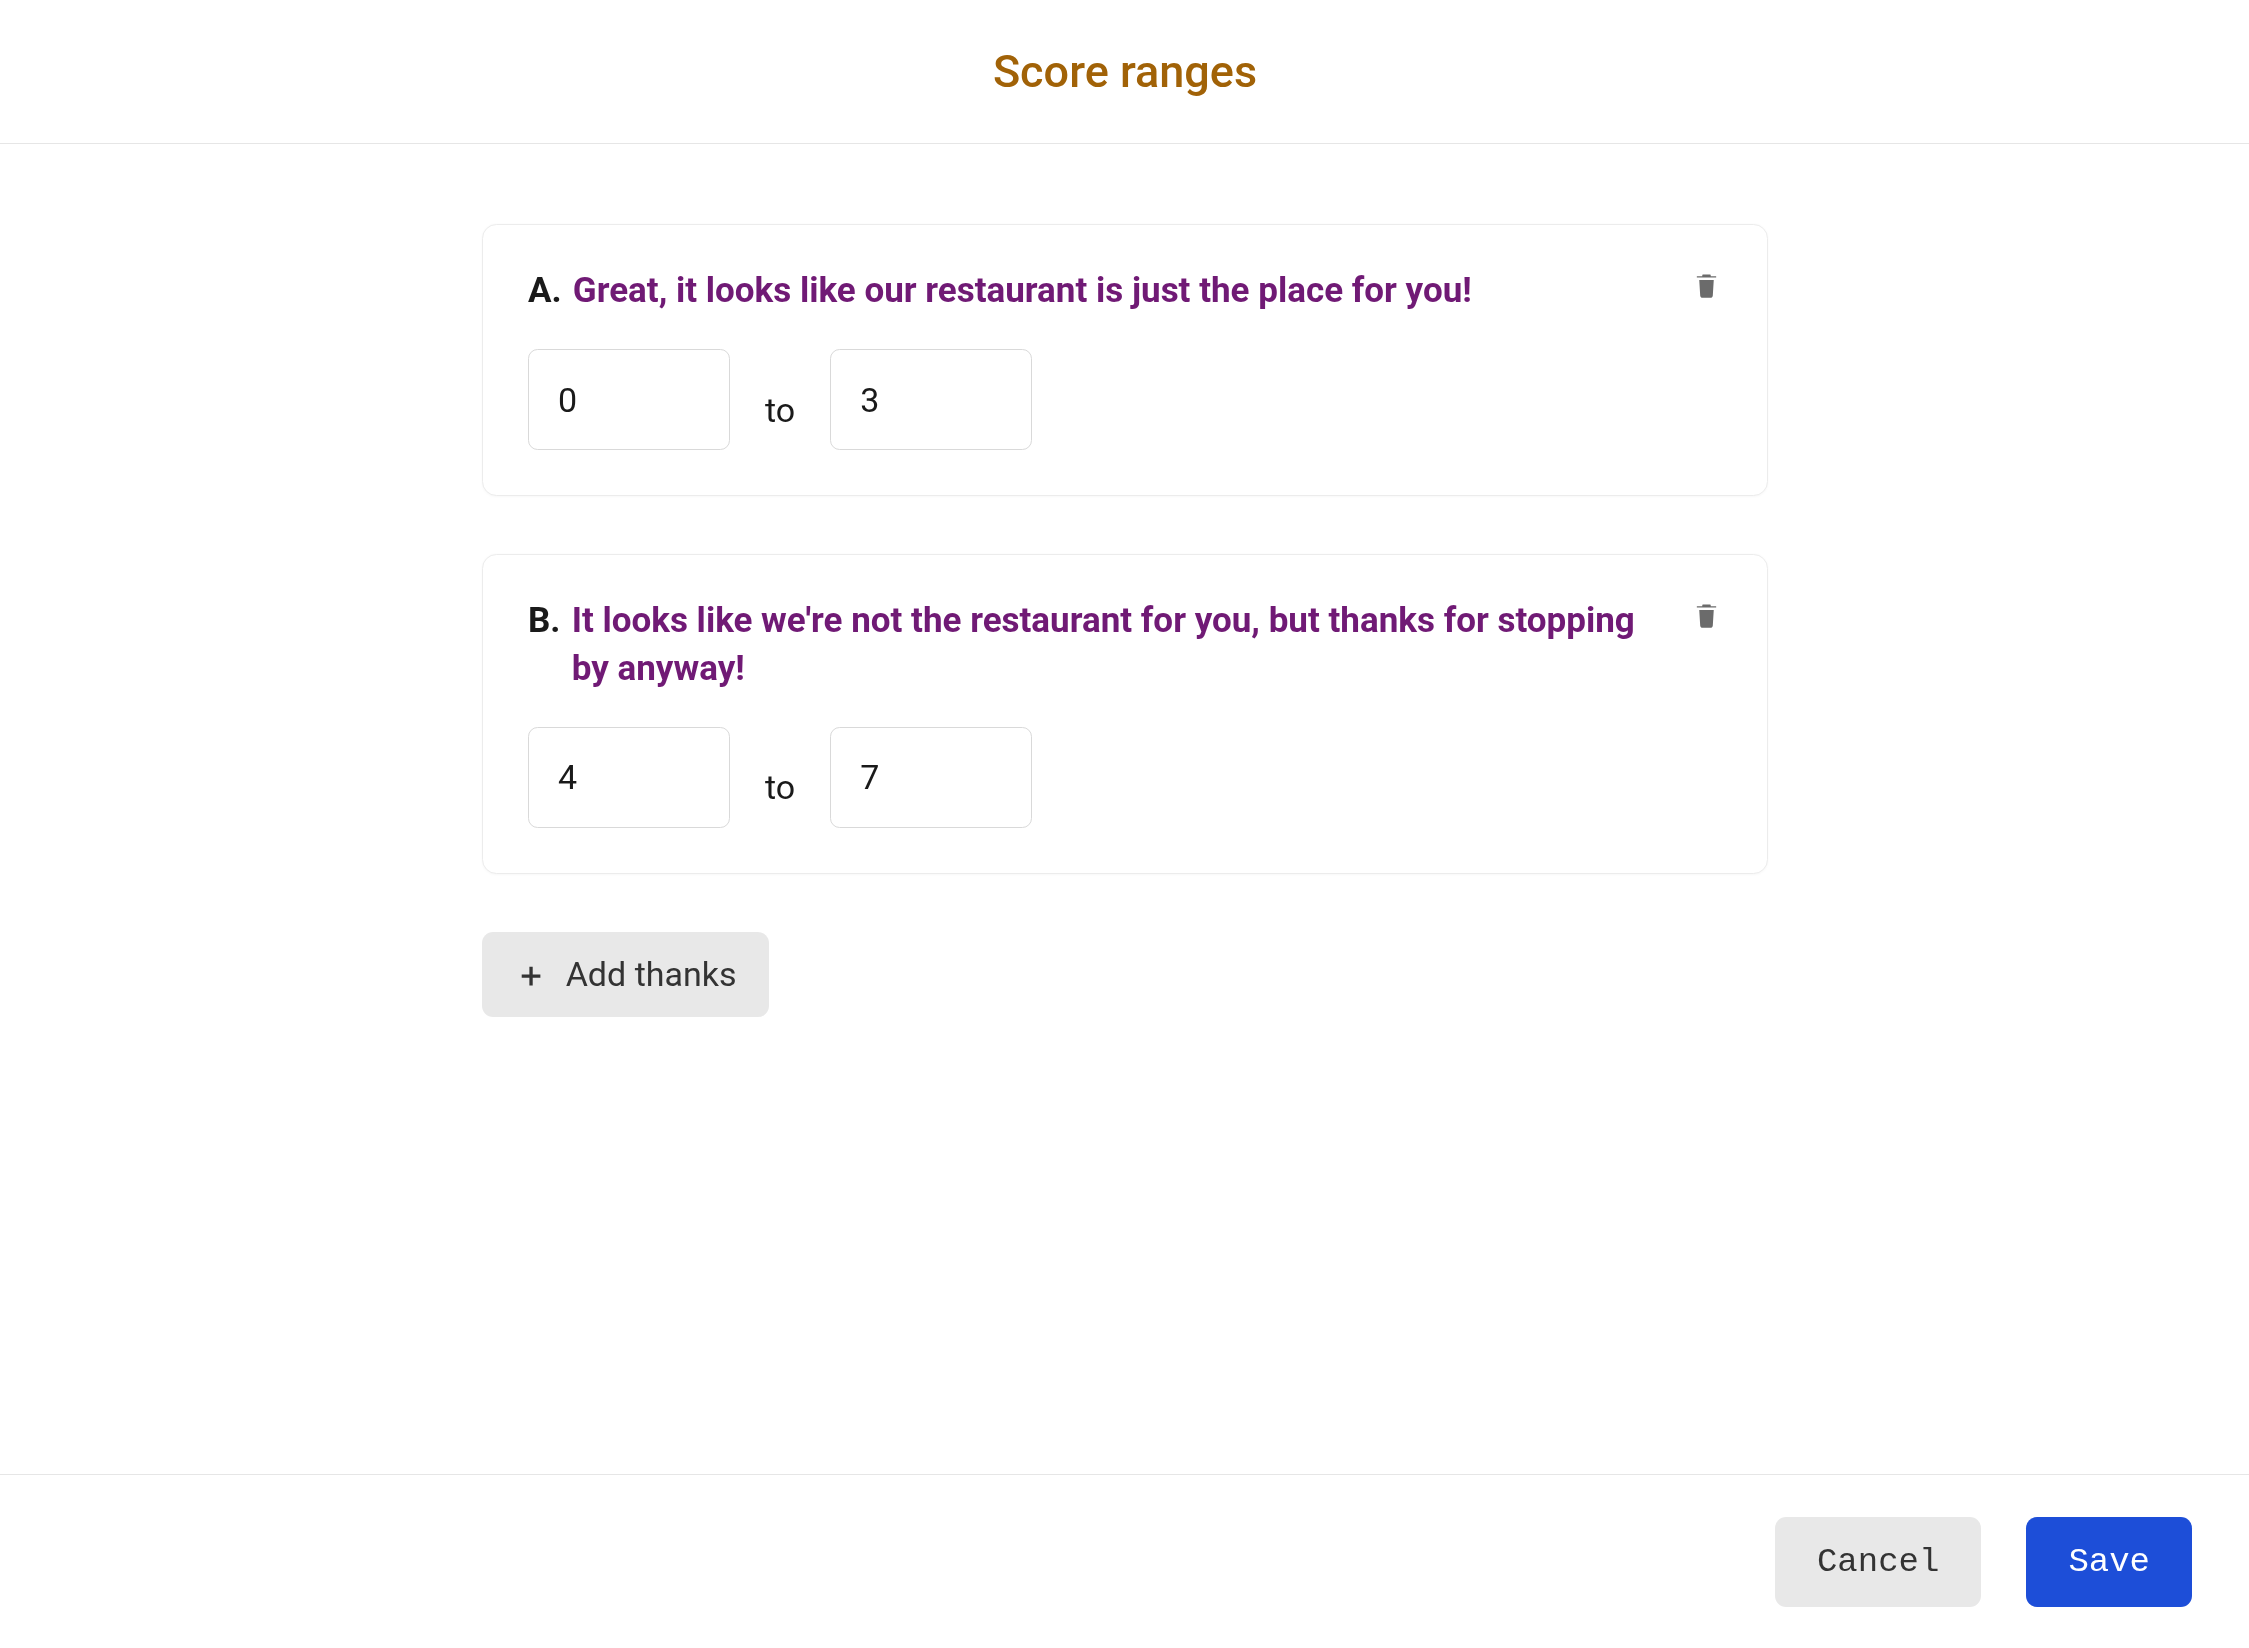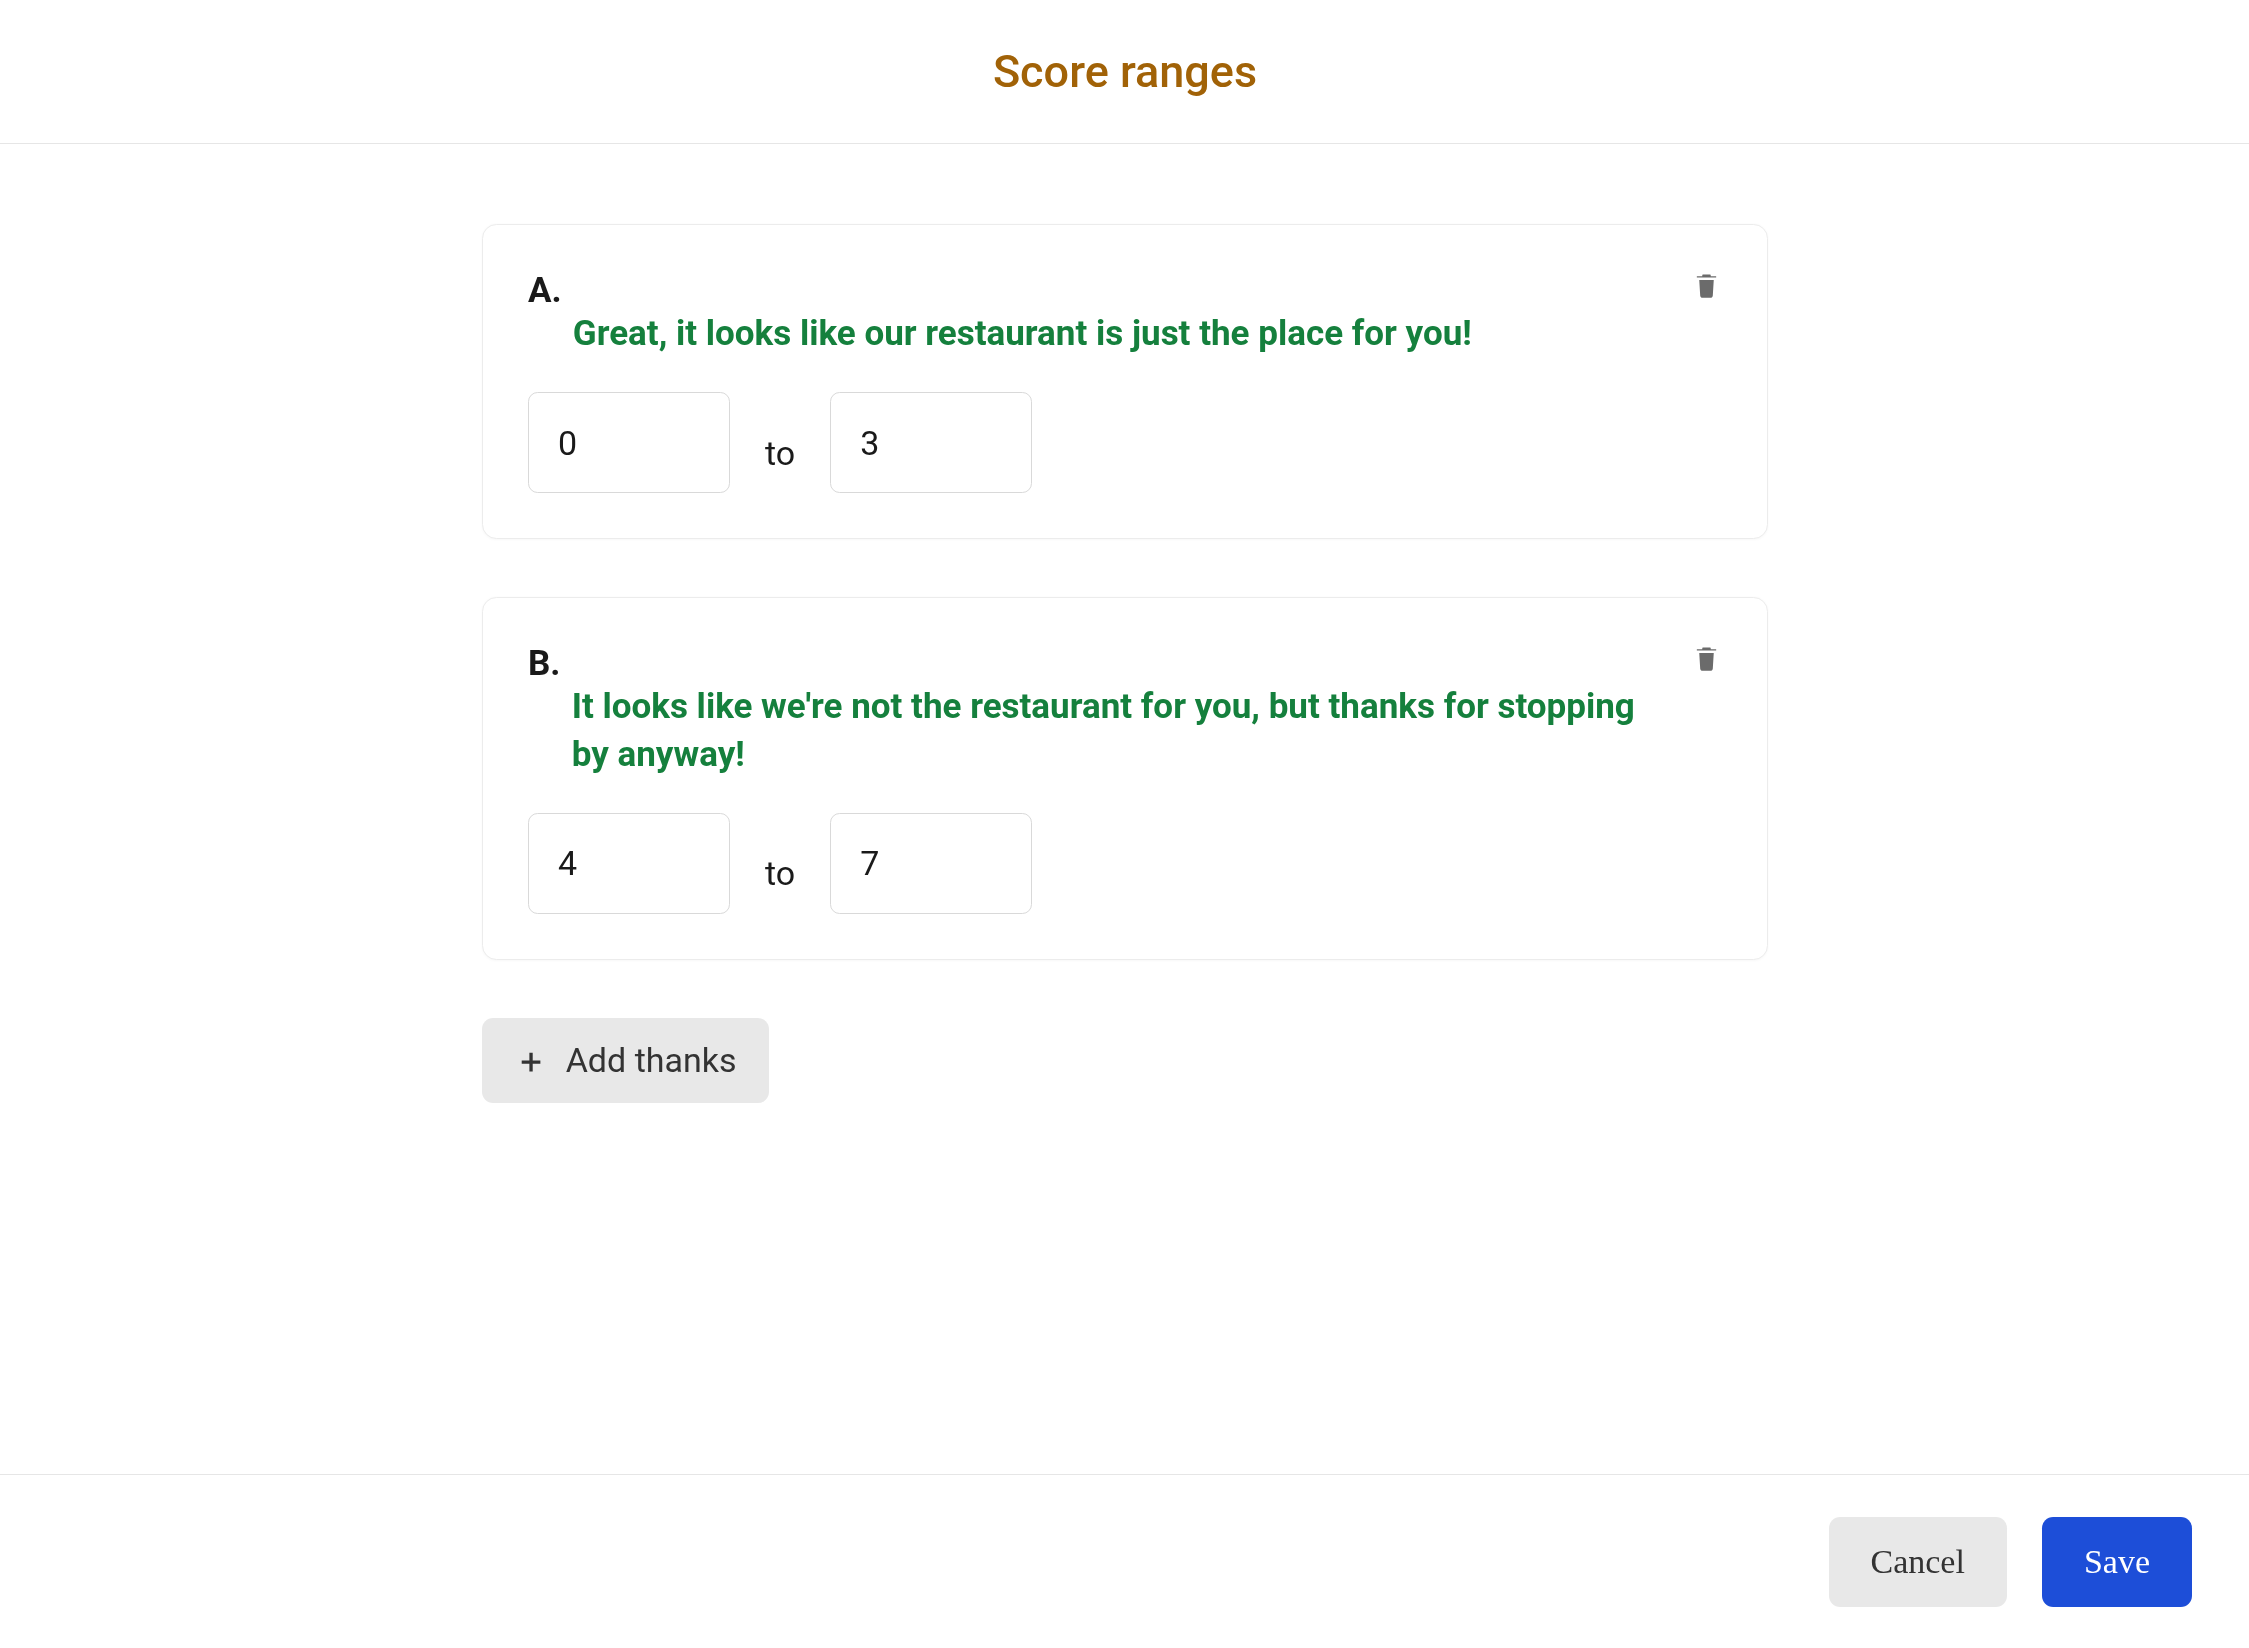--- a/index.html
+++ b/index.html
@@ -54,23 +54,22 @@
     .card-letter {
       font-size: 35px;
       font-weight: 700;
       color: #1a1a1a;
       line-height: 1.35;
       flex-shrink: 0;
     }
     .card-title {
       font-size: 35px;
       font-weight: 700;
-      color: #15803d;
+      color: #701a75;
       line-height: 1.35;
-      margin-top: 43px;
     }
     .trash-btn {
       position: absolute;
       top: 45px;
       right: 45px;
       width: 32px;
       height: 35px;
       cursor: pointer;
       display: flex;
       align-items: center;
@@ -130,23 +129,24 @@
       display: flex;
       justify-content: flex-end;
       align-items: center;
       gap: 35px;
       padding: 42px 58px 42px 0;
     }
     .btn {
       border: none;
       border-radius: 11.2px;
       font-size: 34px;
-      font-family: Liberation Serif, serif;
+      font-family: Liberation Mono, monospace;
       padding: 26px 42px;
       cursor: pointer;
+      margin-left: 10px;
     }
     .btn-cancel {
       background: #e8e8e8;
       color: #333333;
     }
     .btn-save {
       background: #1d4ed8;
       color: #ffffff;
     }
   </style>

